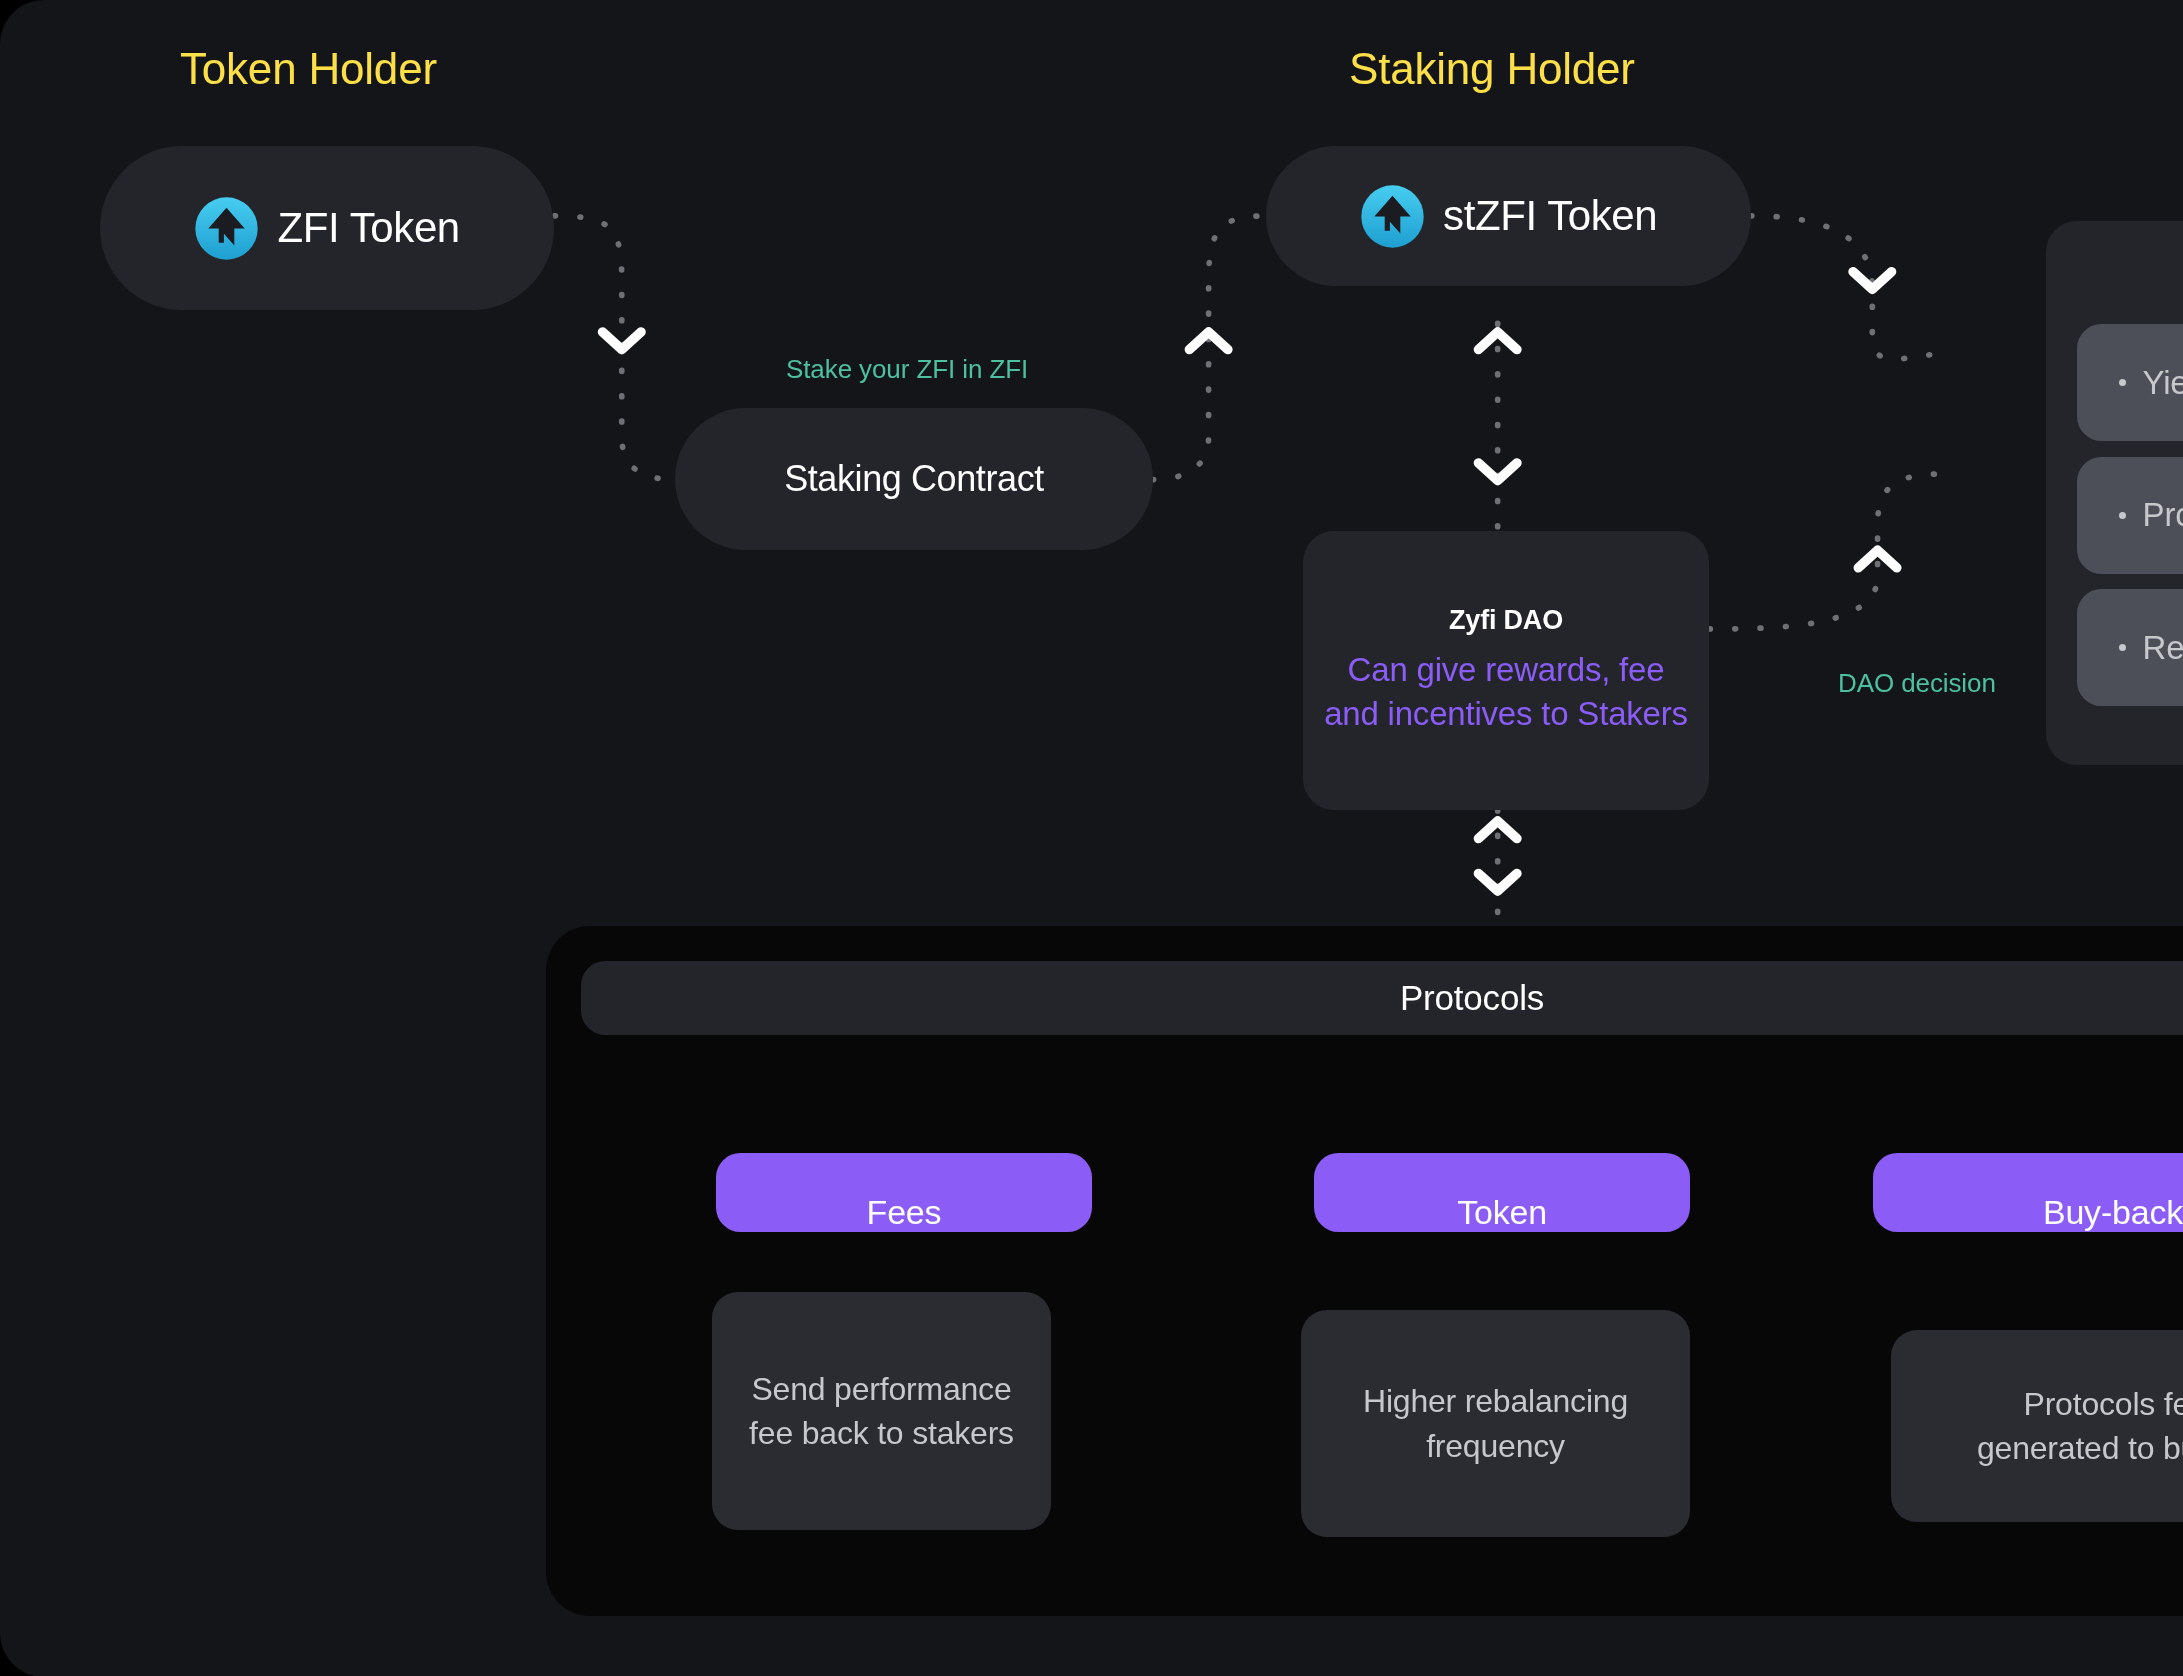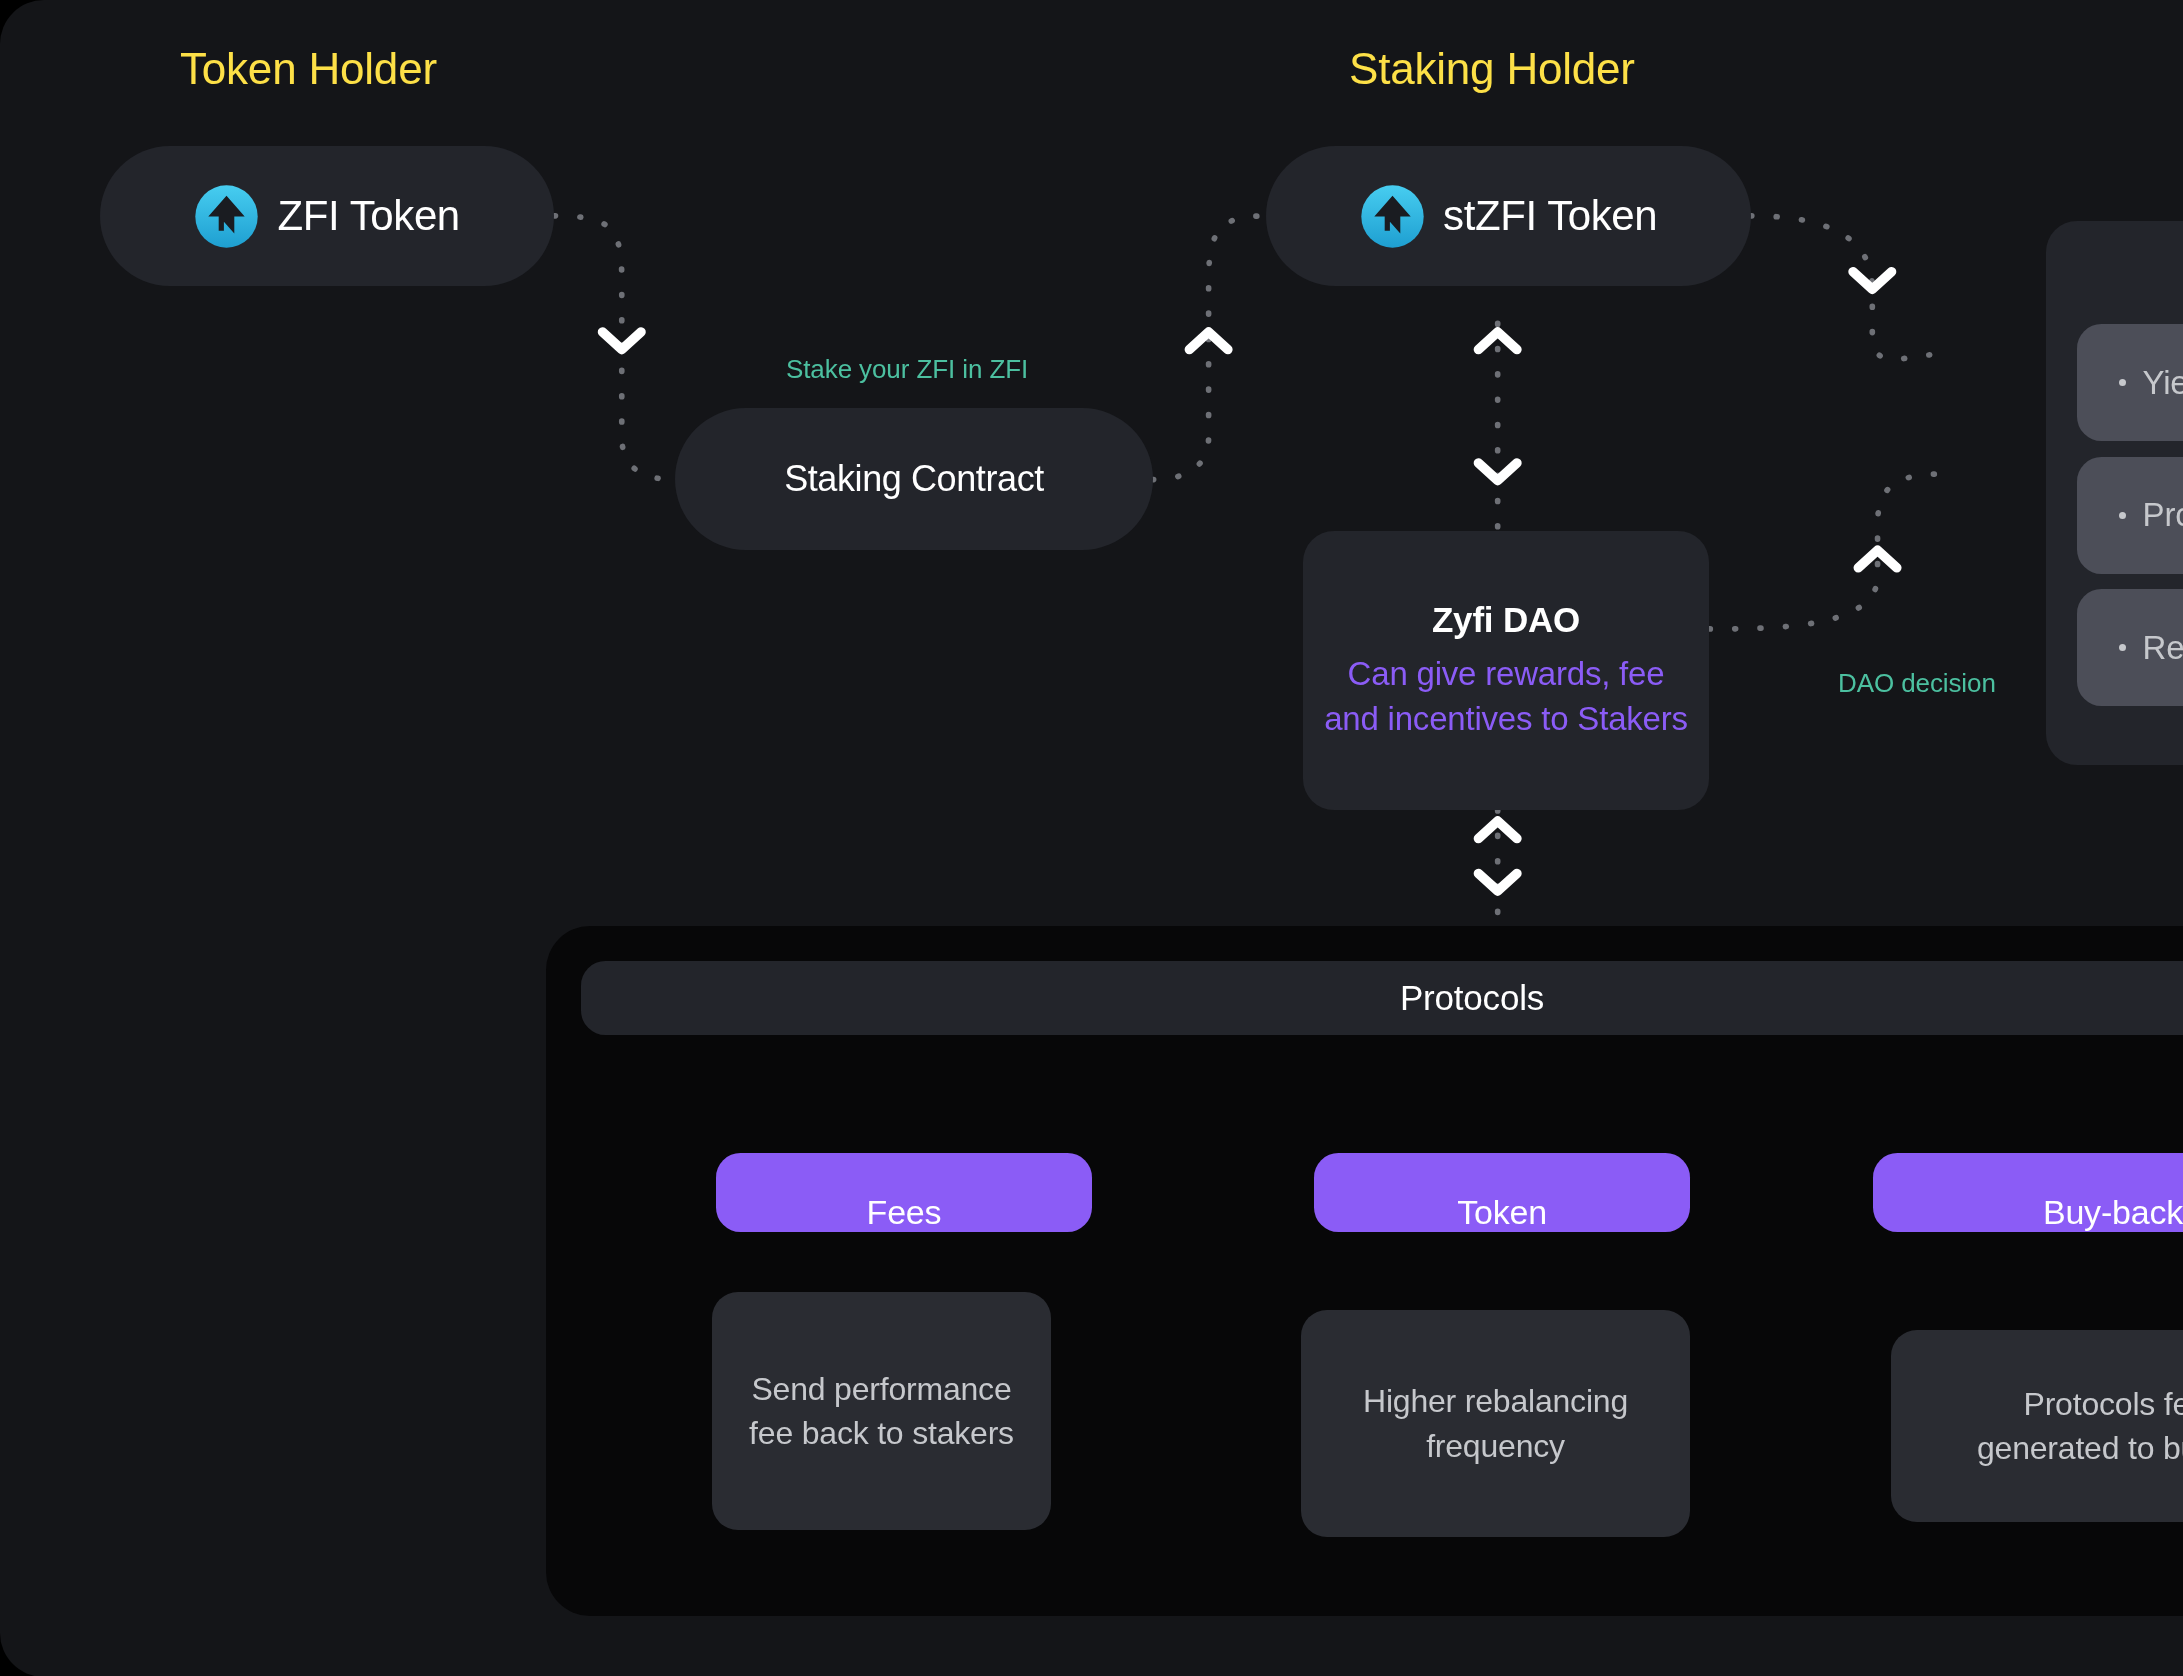--- a/index.html
+++ b/index.html
@@ -40,21 +40,21 @@
 
   .token-inner { display:flex; align-items:center; gap:18.3px; }
   .token-label { font-size:42px; font-weight:400; letter-spacing:-0.4px; white-space:nowrap; }
 
   .logo { width:65px; height:65px; display:block; flex:none; }
 
   .node-title { font-size:36px; font-weight:400; letter-spacing:-0.4px; white-space:nowrap; }
 
   .dao-card { flex-direction:column; justify-content:center; padding:0 17.5px; }
   .dao-name {
-    font-size:35px; font-weight:700; color:#FFFFFF;
+    font-size:27px; font-weight:700; color:#FFFFFF;
     letter-spacing:-0.2px; margin-bottom:12.2px; text-align:center;
   }
   .dao-desc {
     font-size:33px; font-weight:400; color:#8b5cf6;
     line-height:1.34; text-align:center; letter-spacing:-0.2px;
   }
 
   .edge-label {
     position:absolute;
     color:#4CC0A0;
@@ -173,21 +173,21 @@
       <path d="M4244,622 L4288,662 L4332,622"></path>
       <path d="M4256,1300 L4300,1260 L4344,1300"></path>
       <path d="M3386,1920 L3430,1880 L3474,1920"></path>
       <path d="M3386,2000 L3430,2040 L3474,2000"></path>
     </g>
   </svg>
 
   <div class="grp-label" style="left:180px; top:44px;">Token Holder</div>
   <div class="grp-label" style="left:1349px; top:44px;">Staking Holder</div>
 
-  <div class="node pill" style="left:100px; top:146px; width:454px; height:140px;">
+  <div class="node pill" style="left:100px; top:146px; width:454px; height:164px;">
     <div class="token-inner">
       <svg class="logo" viewBox="0 0 100 100">
         <circle cx="50" cy="50" r="48" fill="url(#zfiGrad)"></circle>
         <path d="M50 18 L78 50 L62 50 L62 76 L46 58 L46 72 L38 72 L38 50 L22 50 Z" fill="#1A1C21"></path>
       </svg>
       <span class="token-label">ZFI Token</span>
     </div>
   </div>
 
   <div class="node pill" style="left:1266px; top:146px; width:485px; height:140px;">

